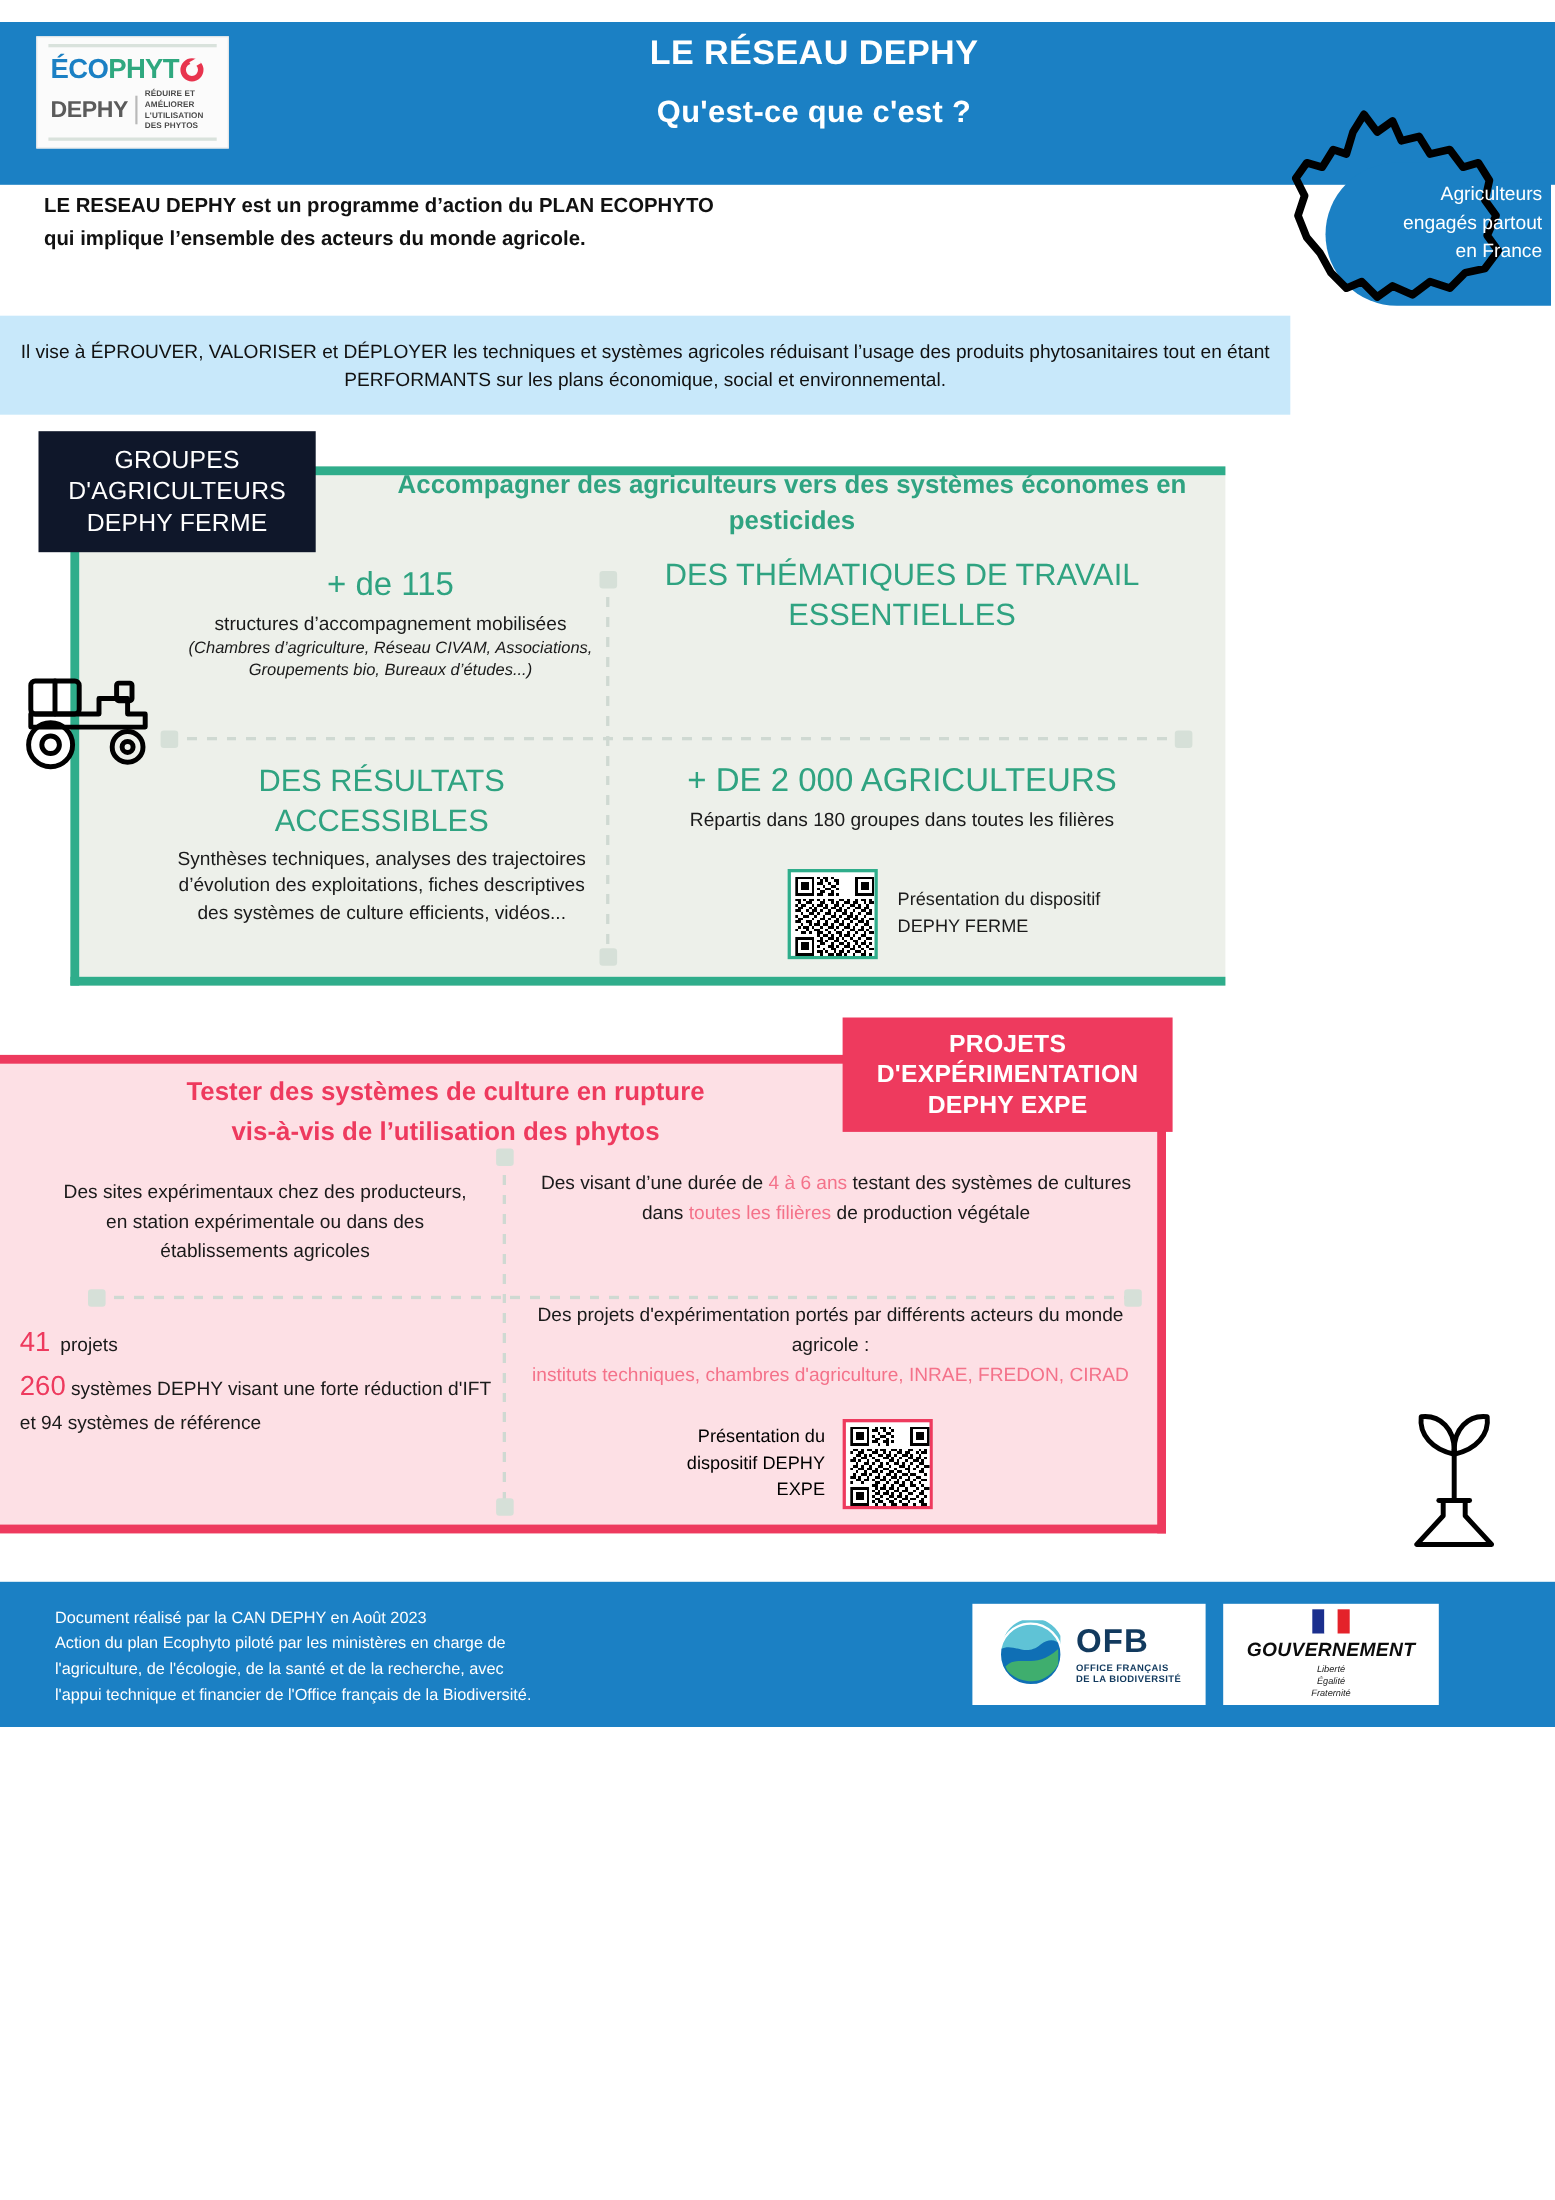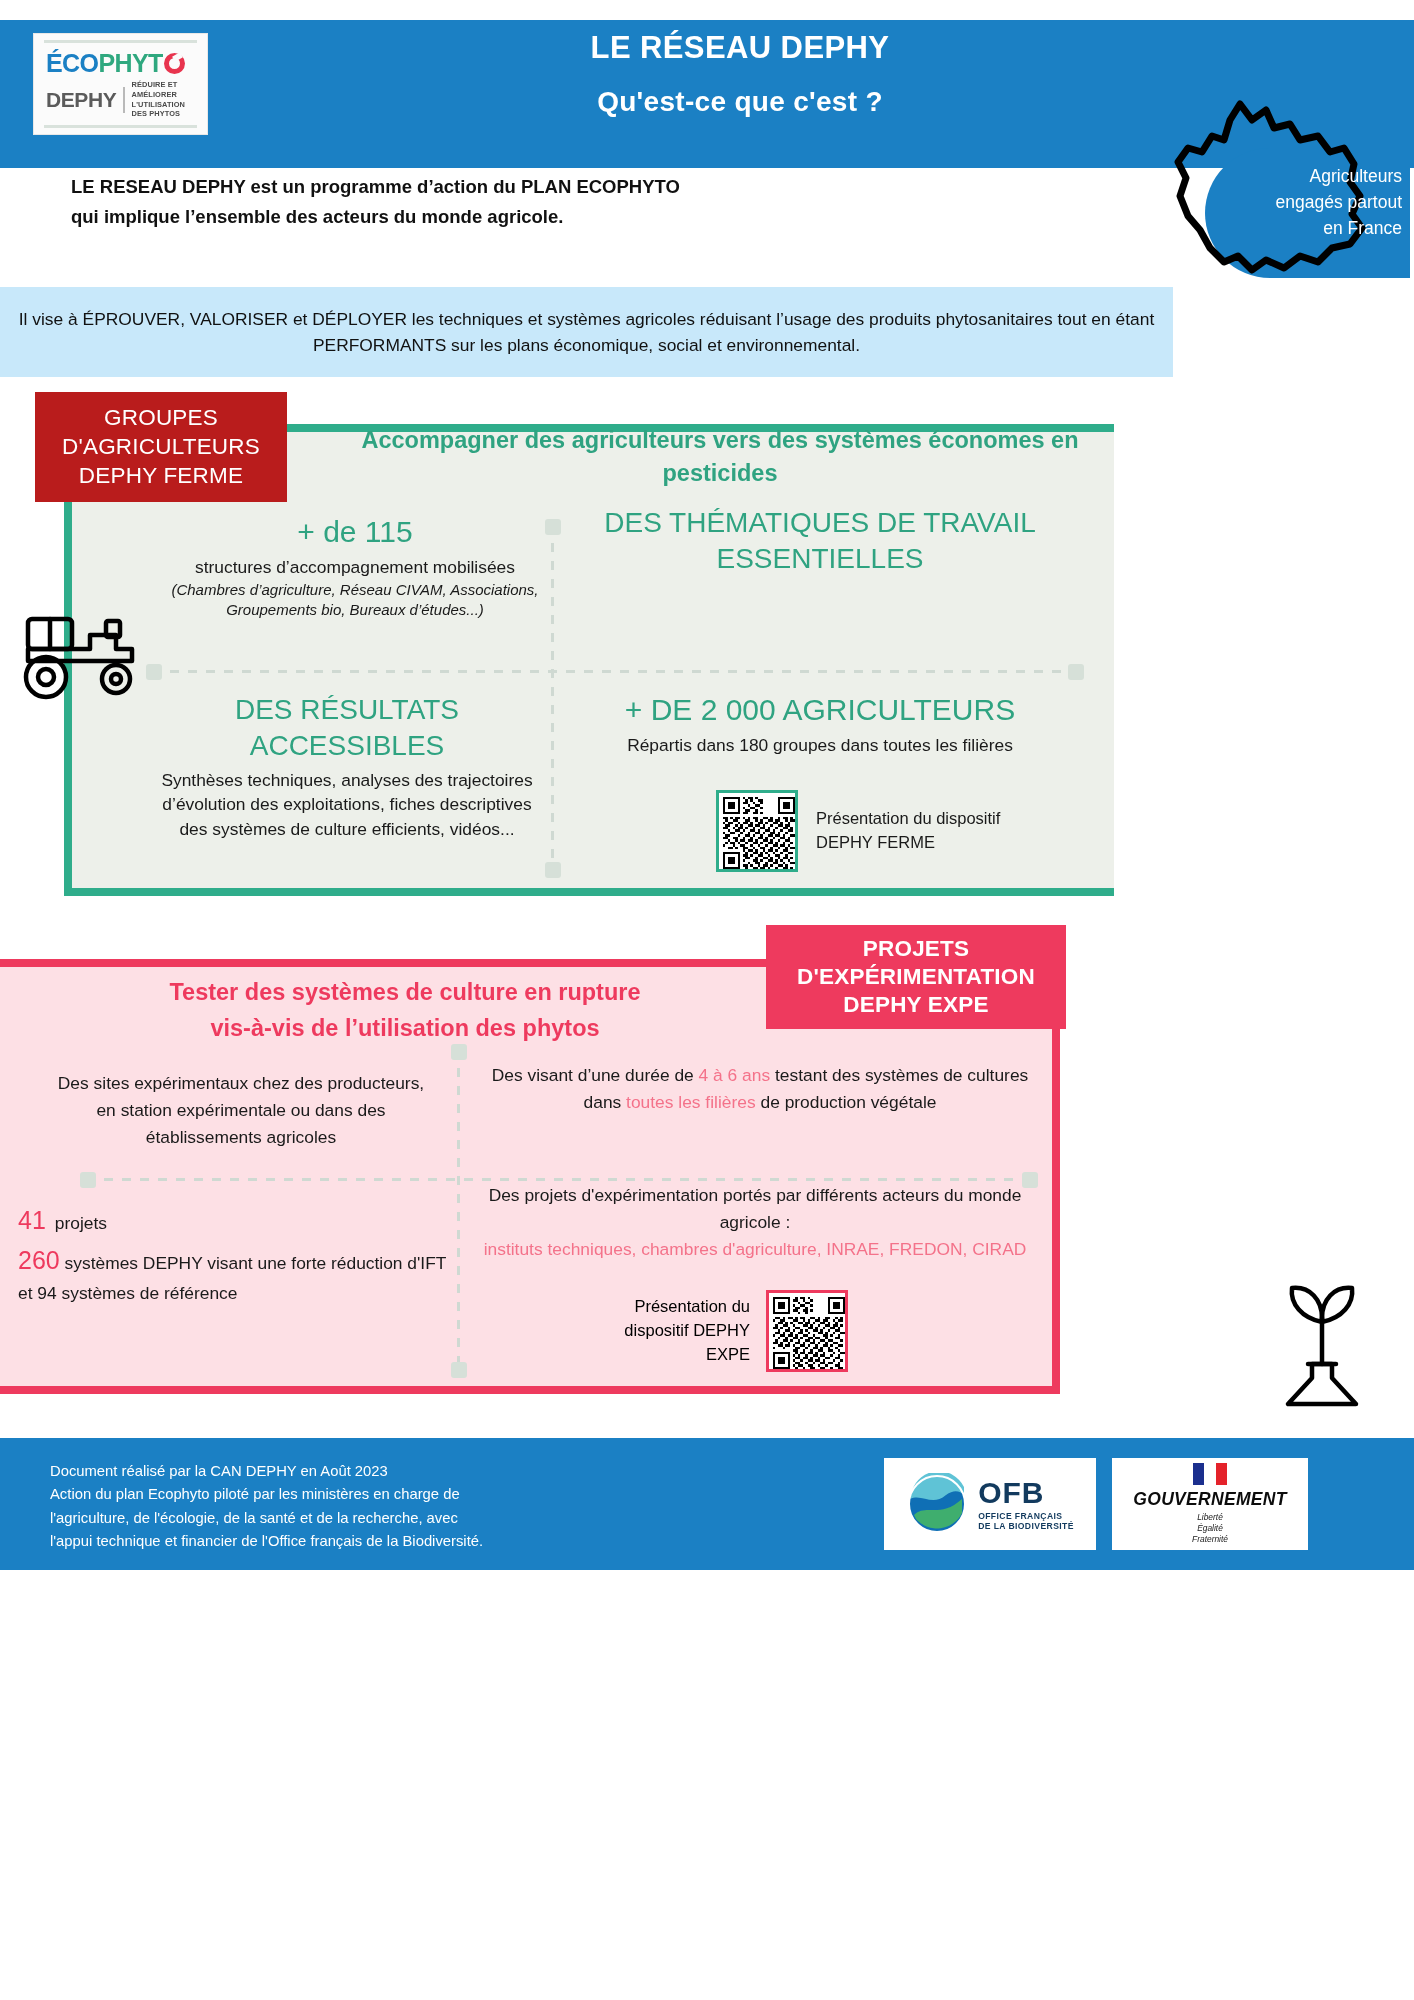--- a/index.html
+++ b/index.html
@@ -60,21 +60,20 @@
     color: #ffffff; gap: 20px;
   }
   .header-title .t1 { font-size: 31px; font-weight: bold; letter-spacing: 0.4px; }
   .header-title .t2 { font-size: 28px; font-weight: bold; letter-spacing: 0.3px; }
 
   
   .intro-text {
     position: absolute; left: 40px; top: 172px; width: 760px;
     font-size: 18.5px; font-weight: bold; color: #111;
     line-height: 1.62;
-    margin-left: 31px;
   }
   .france-wrap {
     position: absolute; right: 4px; top: 96px;
     width: 270px; height: 190px;
   }
   .blue-blob {
     position: absolute; right: 0; top: 52px;
     width: 205px; height: 130px;
     background: #1b80c4;
     border-radius: 90px 0 0 90px;
@@ -102,21 +101,21 @@
     position: absolute; left: 64px; top: 424px;
     width: 1050px; height: 472px;
     background: #edf0ea;
     border-left: 8px solid #2fad8b;
     border-top: 8px solid #2fad8b;
     border-bottom: 8px solid #2fad8b;
   }
   .ferme-badge {
     position: absolute; left: 35px; top: 392px;
     width: 252px; height: 110px;
-    background: #b91c1c; color: #fff;
+    background: #0f172a; color: #fff;
     display: flex; flex-direction: column;
     align-items: center; justify-content: center;
     text-align: center; gap: 3px;
     font-size: 22.5px; letter-spacing: 0.2px;
     z-index: 5;
   }
   .ferme-heading {
     position: absolute; left: 360px; top: 424px;
     width: 720px; text-align: center;
     color: #2fa381; font-size: 23.5px; font-weight: bold;

